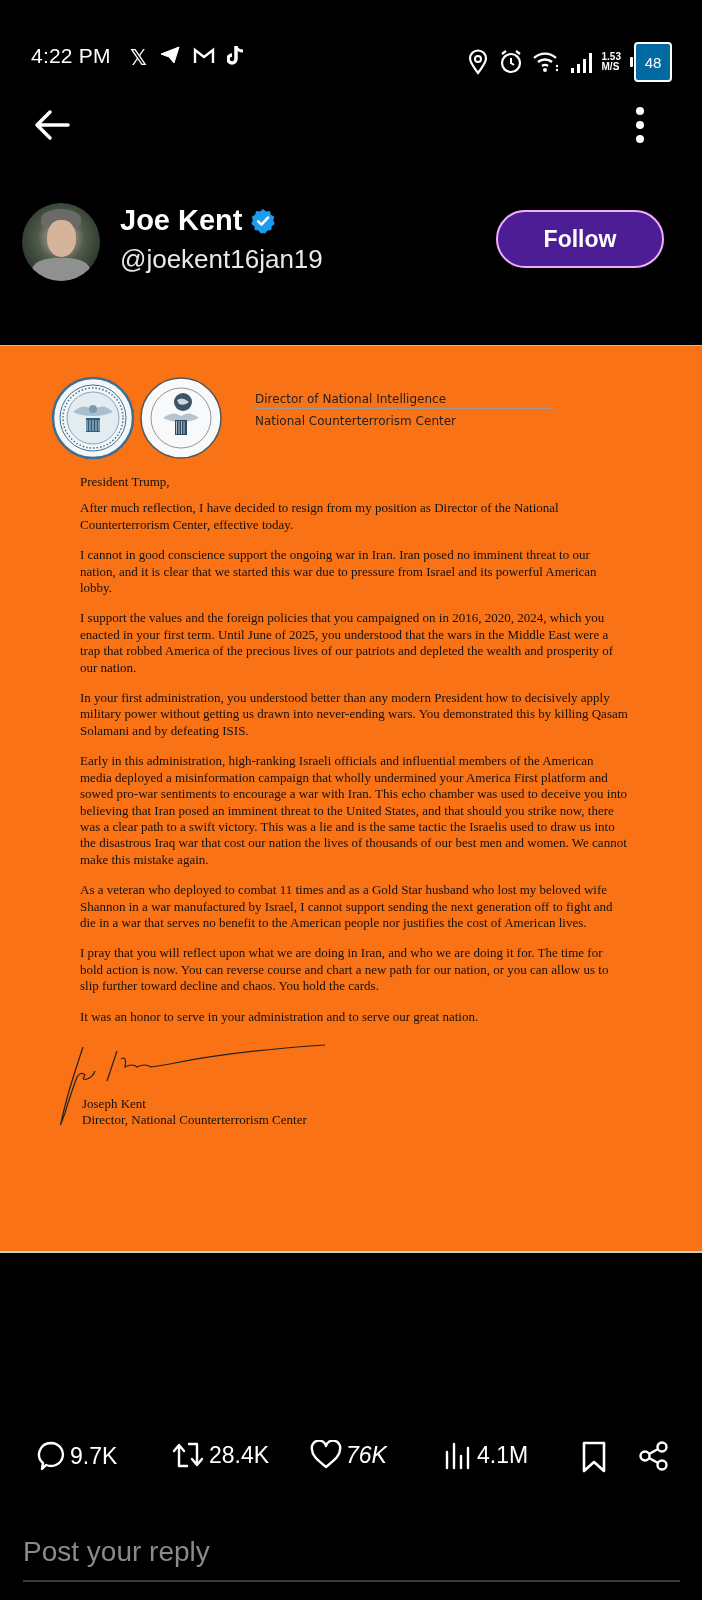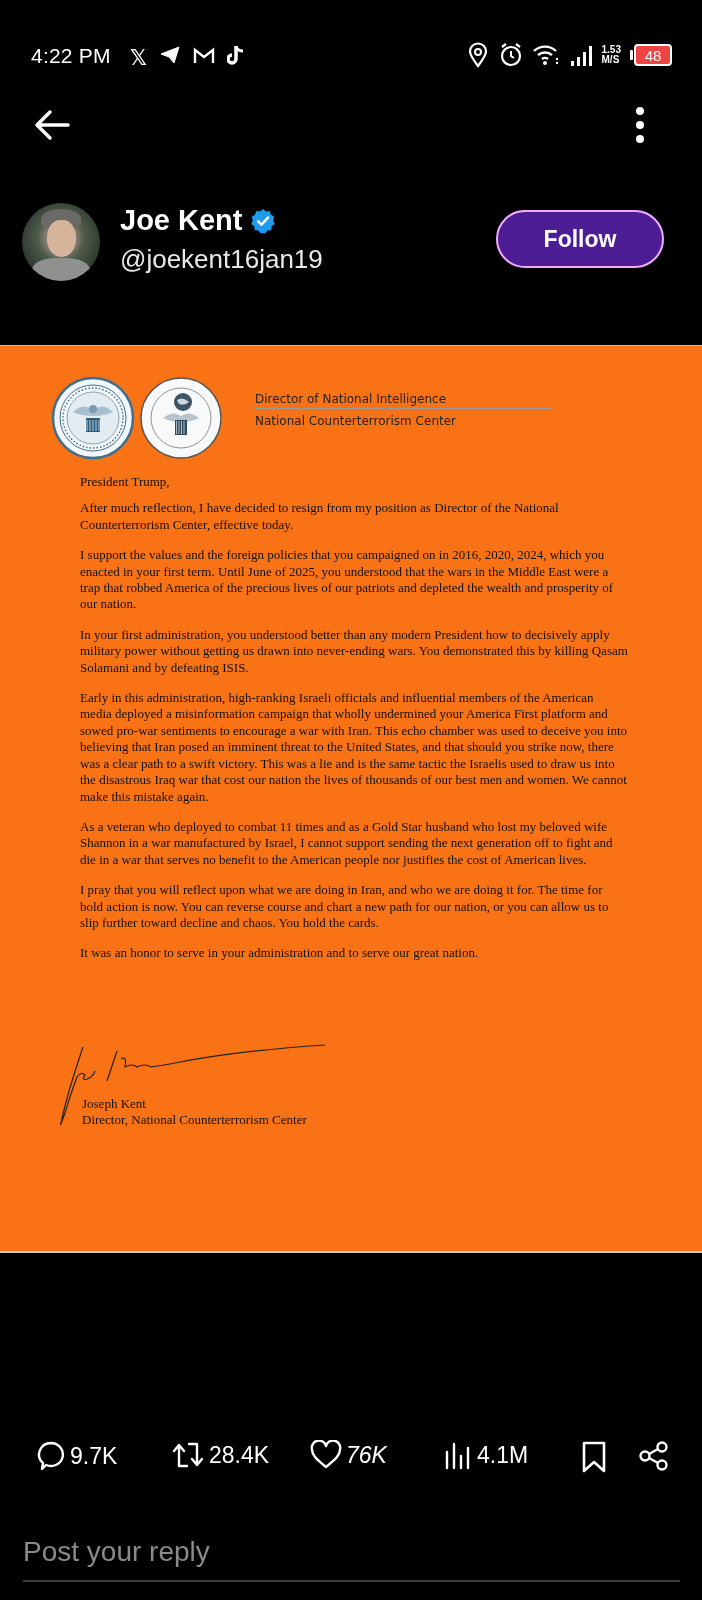--- a/index.html
+++ b/index.html
@@ -8,21 +8,21 @@
 
   
   .status-bar { position: absolute; top: 0; left: 0; width: 702px; height: 70px; margin-top: 22px; }
   .status-time { position: absolute; left: 31px; top: 22px; font-size: 21px; color: #fff; letter-spacing: 0.2px; }
   .status-left-icons { position: absolute; left: 130px; top: 22px; display: flex; gap: 12px; align-items: center; }
   .status-left-icons span { font-size: 20px; line-height: 24px; color: #fff; display: inline-block; }
   .status-right { position: absolute; right: 30px; top: 20px; display: flex; align-items: center; gap: 9px; }
   .status-right .ico { width: 24px; height: 26px; display: inline-block; }
   .speed { font-size: 10px; line-height: 10px; text-align: left; font-weight: bold; }
   .battery { display: flex; align-items: center; }
-  .battery-body { width: 38px; height: 22px; border: 2px solid #fff; border-radius: 4px; display: flex; align-items: center; justify-content: center; font-size: 15px; background: #ef4444; }
+  .battery-body { width: 38px; height: 40px; border: 2px solid #fff; border-radius: 4px; display: flex; align-items: center; justify-content: center; font-size: 15px; background: #0369a1; }
   .battery-tip { width: 3px; height: 10px; background: #fff; border-radius: 1px; margin-right: 1px; }
 
   
   .top-nav { position: absolute; top: 95px; left: 0; width: 702px; height: 60px; }
   .back-btn { position: absolute; left: 32px; top: 12px; width: 40px; height: 36px; cursor: pointer; }
   .more-btn { position: absolute; right: 50px; top: 8px; width: 24px; height: 44px; cursor: pointer; }
 
   
   .profile { position: absolute; top: 200px; left: 0; width: 702px; height: 90px; text-decoration: underline; }
   .avatar { position: absolute; left: 22px; top: 3px; width: 78px; height: 78px; border-radius: 50%; overflow: hidden; background: radial-gradient(circle at 50% 45%, #c9a892 0 22%, #7d7a6c 23% 28%, #4e5a4a 40%, #2f3b30 70%); }
@@ -178,20 +178,21 @@
       <path d="M37.5 45 V58 M40 45 V58 M42.5 45 V58 M45 45 V58" stroke="#eef2f4" stroke-width="0.7"></path>
     </svg>
   </div>
   <div class="letterhead">
     <div class="lh-line1">Director of National Intelligence</div>
     <div class="lh-line2">National Counterterrorism Center</div>
   </div>
   <div class="body-text">
     <p class="salutation">President Trump,</p>
     <p>After much reflection, I have decided to resign from my position as Director of the National Counterterrorism Center, effective today.</p>
+    <p>I cannot in good conscience support the ongoing war in Iran. Iran posed no imminent threat to our nation, and it is clear that we started this war due to pressure from Israel and its powerful American lobby.</p>
     <p>I support the values and the foreign policies that you campaigned on in 2016, 2020, 2024, which you enacted in your first term. Until June of 2025, you understood that the wars in the Middle East were a trap that robbed America of the precious lives of our patriots and depleted the wealth and prosperity of our nation.</p>
     <p>In your first administration, you understood better than any modern President how to decisively apply military power without getting us drawn into never-ending wars. You demonstrated this by killing Qasam Solamani and by defeating ISIS.</p>
     <p>Early in this administration, high-ranking Israeli officials and influential members of the American media deployed a misinformation campaign that wholly undermined your America First platform and sowed pro-war sentiments to encourage a war with Iran. This echo chamber was used to deceive you into believing that Iran posed an imminent threat to the United States, and that should you strike now, there was a clear path to a swift victory. This was a lie and is the same tactic the Israelis used to draw us into the disastrous Iraq war that cost our nation the lives of thousands of our best men and women. We cannot make this mistake again.</p>
     <p>As a veteran who deployed to combat 11 times and as a Gold Star husband who lost my beloved wife Shannon in a war manufactured by Israel, I cannot support sending the next generation off to fight and die in a war that serves no benefit to the American people nor justifies the cost of American lives.</p>
     <p>I pray that you will reflect upon what we are doing in Iran, and who we are doing it for. The time for bold action is now. You can reverse course and chart a new path for our nation, or you can allow us to slip further toward decline and chaos. You hold the cards.</p>
     <p>It was an honor to serve in your administration and to serve our great nation.</p>
   </div>
   <div class="signature-block">
     <svg class="signature-svg" viewBox="0 0 300 90">
       <path d="M28 6 Q20 30 14 50 Q8 72 6 82 Q4 88 10 72 Q16 52 22 36 Q26 30 30 34 Q26 40 32 38 Q38 36 40 30" fill="none" stroke="#222" stroke-width="1.2"></path>

